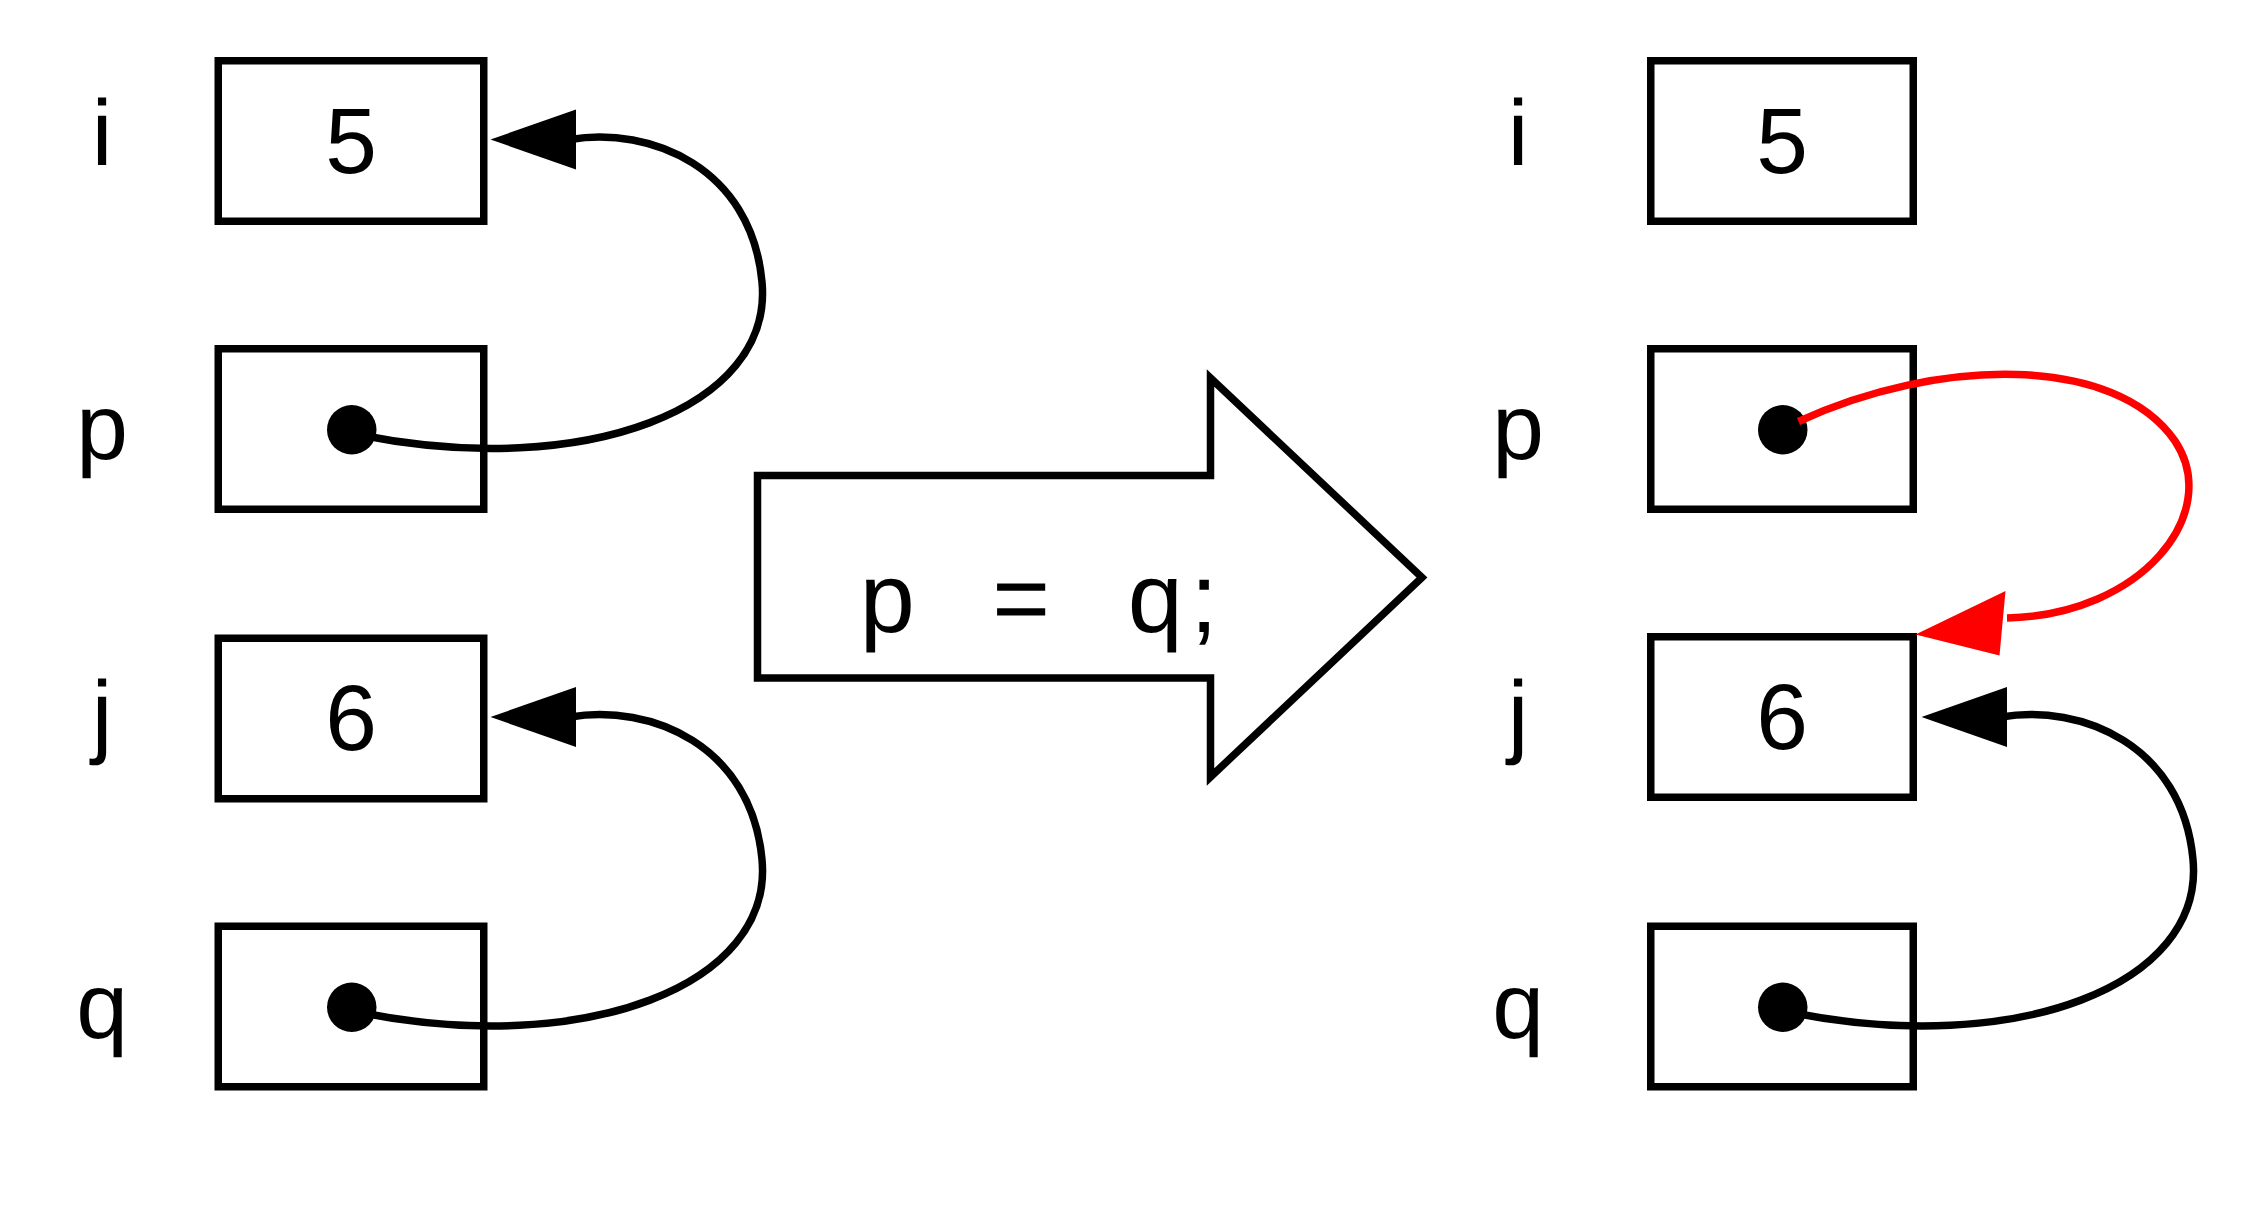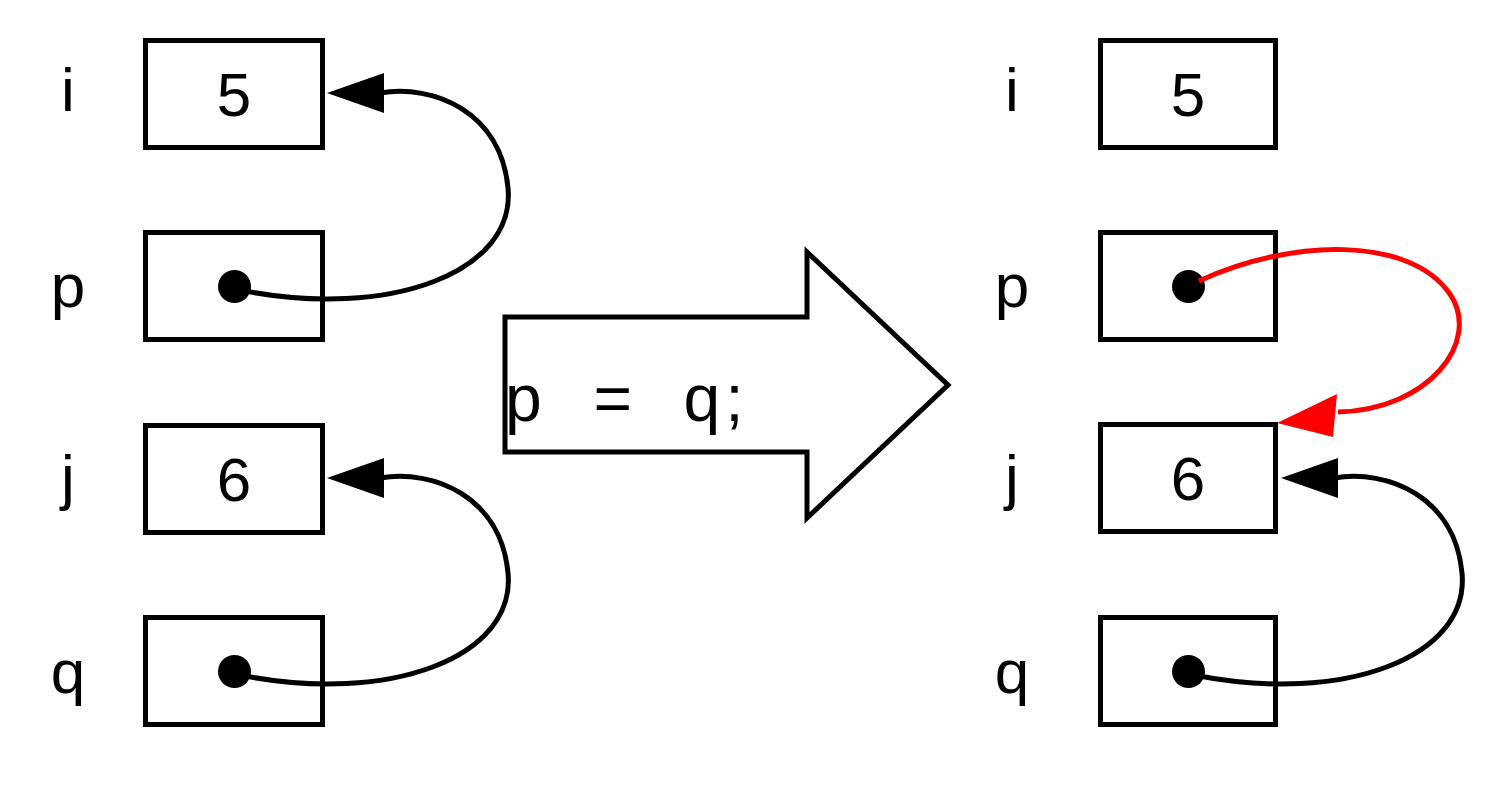--- a/index.html
+++ b/index.html
@@ -55,21 +55,21 @@
   .curve { fill: none; stroke: var(--line, #000); stroke-width: 5; }
   .curve.hl { stroke: var(--highlight, #ff0000); }
   .head { fill: var(--line, #000); stroke: none; }
   .head.hl { fill: var(--highlight, #ff0000); }
   .block-arrow { fill: #ffffff; stroke: var(--line, #000); stroke-width: 5; stroke-linejoin: miter; }
   .arrow-text {
     position: absolute;
     left: 505px;
     top: 350px;
     width: 380px;
-    text-align: left;
+    text-align: center;
     font-size: 66px;
     line-height: 96px;
     letter-spacing: 5px;
     white-space: pre;
     color: var(--line, #000);
     z-index: 3;
   }
 </style>
 </head>
 <body>

